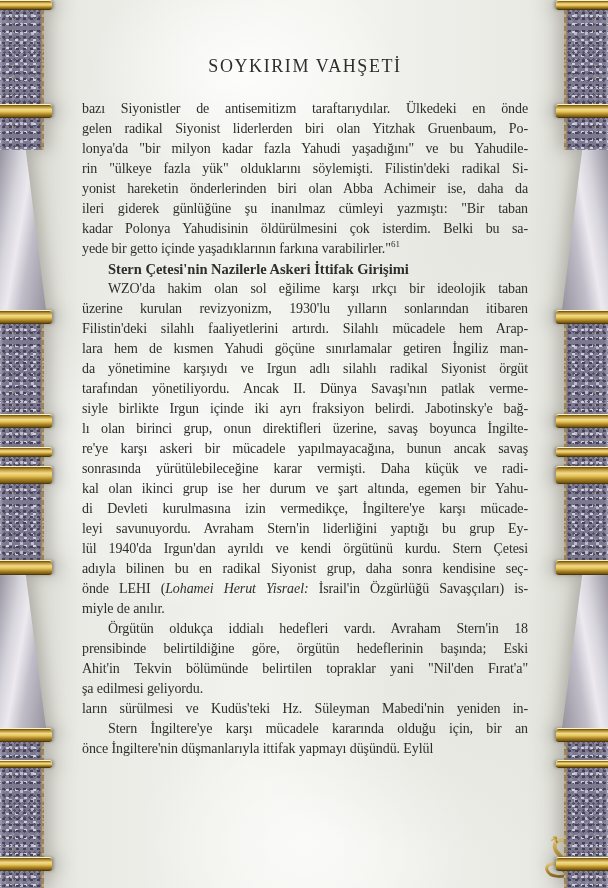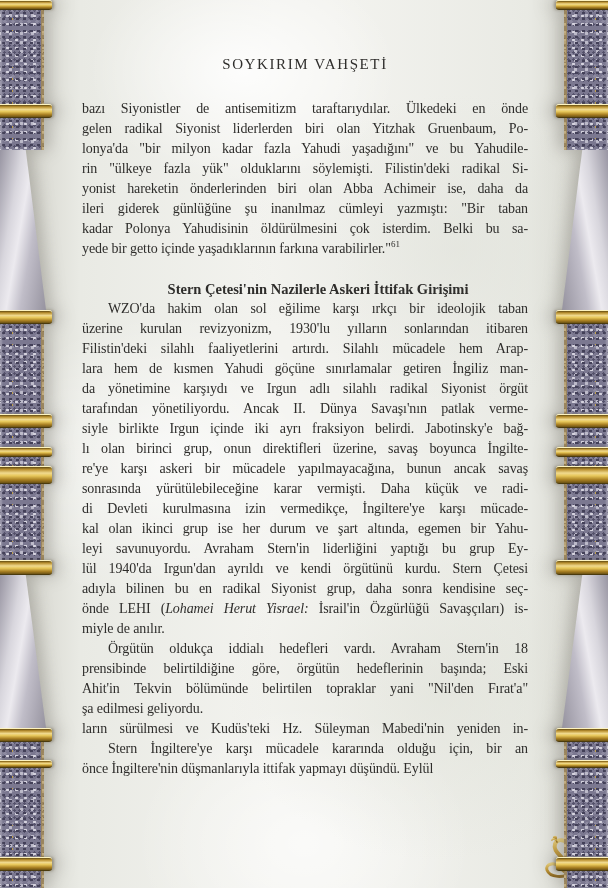--- a/index.html
+++ b/index.html
@@ -58,41 +58,39 @@
     width:46px;
     background:linear-gradient(100deg,#9895a2 0%,#d8d6dd 30%,#eceaef 46%,#c0bdc8 65%,#96939f 100%);
     clip-path:polygon(0 0, 56% 0, 100% 100%, 0 100%);
   }
 
   
   .content{position:absolute;left:82px;width:446px;top:0;z-index:2;}
   .running-header{
     position:absolute;top:56px;left:0;right:0;
     text-align:center;
-    font-size:15px;letter-spacing:1.6px;
+    font-size:18px;letter-spacing:1.6px;
     color:#2f2e2c;
   }
   .body-text{position:absolute;top:99px;left:0;right:0;font-family:Liberation Serif, serif;}
   .line{
     line-height:20px;
     font-size:14px;
     letter-spacing:-0.1px;
     text-align:justify;
     text-align-last:justify;
     white-space:normal;
   }
   .line.last{text-align-last:left;}
   .para.indent .line.first{text-indent:26px;}
   .heading{
-    margin-top:20px;
     height:20px;line-height:20px;
     font-weight:bold;font-size:14.5px;
     padding-left:26px;
     letter-spacing:0;
-    text-align:center;
   }
   sup{font-size:9px;vertical-align:super;line-height:0;letter-spacing:0;}
   em{font-style:italic;}
 
   
   .footer{
     position:absolute;top:833px;left:0;right:0;height:48px;
     display:flex;justify-content:flex-end;align-items:flex-start;
     z-index:2;
   }
@@ -174,22 +172,22 @@
           <div class="line first"><span>WZO'da hakim olan sol eğilime karşı ırkçı bir ideolojik taban</span></div>
           <div class="line"><span>üzerine kurulan revizyonizm, 1930'lu yılların sonlarından itibaren</span></div>
           <div class="line"><span>Filistin'deki silahlı faaliyetlerini artırdı. Silahlı mücadele hem Arap-</span></div>
           <div class="line"><span>lara hem de kısmen Yahudi göçüne sınırlamalar getiren İngiliz man-</span></div>
           <div class="line"><span>da yönetimine karşıydı ve Irgun adlı silahlı radikal Siyonist örgüt</span></div>
           <div class="line"><span>tarafından yönetiliyordu. Ancak II. Dünya Savaşı'nın patlak verme-</span></div>
           <div class="line"><span>siyle birlikte Irgun içinde iki ayrı fraksiyon belirdi. Jabotinsky'e bağ-</span></div>
           <div class="line"><span>lı olan birinci grup, onun direktifleri üzerine, savaş boyunca İngilte-</span></div>
           <div class="line"><span>re'ye karşı askeri bir mücadele yapılmayacağına, bunun ancak savaş</span></div>
           <div class="line"><span>sonrasında yürütülebileceğine karar vermişti. Daha küçük ve radi-</span></div>
+          <div class="line"><span>kal olan ikinci grup ise her durum ve şart altında, egemen bir Yahu-</span></div>
           <div class="line"><span>di Devleti kurulmasına izin vermedikçe, İngiltere'ye karşı mücade-</span></div>
-          <div class="line"><span>kal olan ikinci grup ise her durum ve şart altında, egemen bir Yahu-</span></div>
           <div class="line"><span>leyi savunuyordu. Avraham Stern'in liderliğini yaptığı bu grup Ey-</span></div>
           <div class="line"><span>lül 1940'da Irgun'dan ayrıldı ve kendi örgütünü kurdu. Stern Çetesi</span></div>
           <div class="line"><span>adıyla bilinen bu en radikal Siyonist grup, daha sonra kendisine seç-</span></div>
           <div class="line"><span>önde LEHI (</span><em>Lohamei Herut Yisrael:</em><span> İsrail'in Özgürlüğü Savaşçıları) is-</span></div>
           <div class="line last"><span>miyle de anılır.</span></div>
         </div>
         <div class="para indent">
           <div class="line first"><span>Örgütün oldukça iddialı hedefleri vardı. Avraham Stern'in 18</span></div>
           <div class="line"><span>prensibinde belirtildiğine göre, örgütün hedeflerinin başında; Eski</span></div>
           <div class="line"><span>Ahit'in Tekvin bölümünde belirtilen topraklar yani "Nil'den Fırat'a"</span></div>

